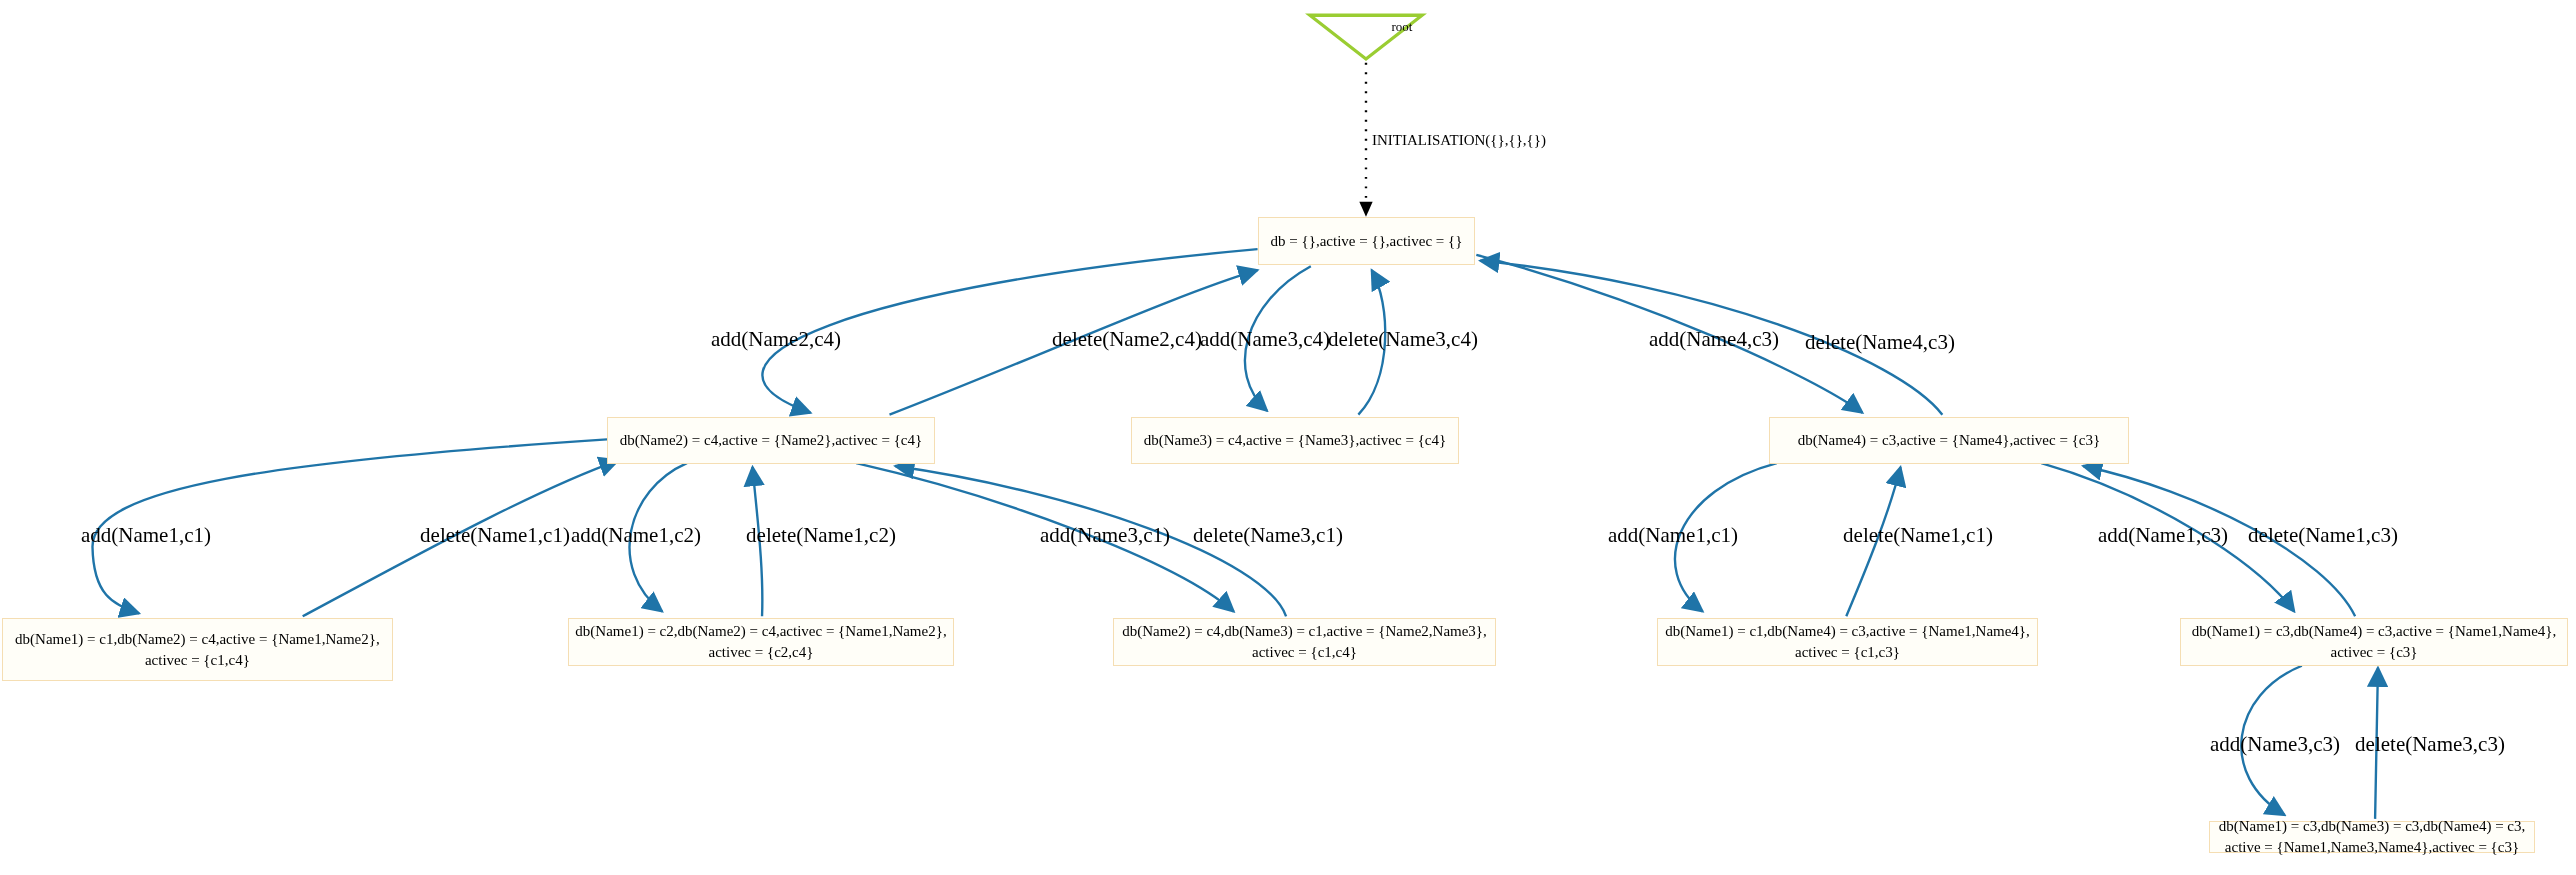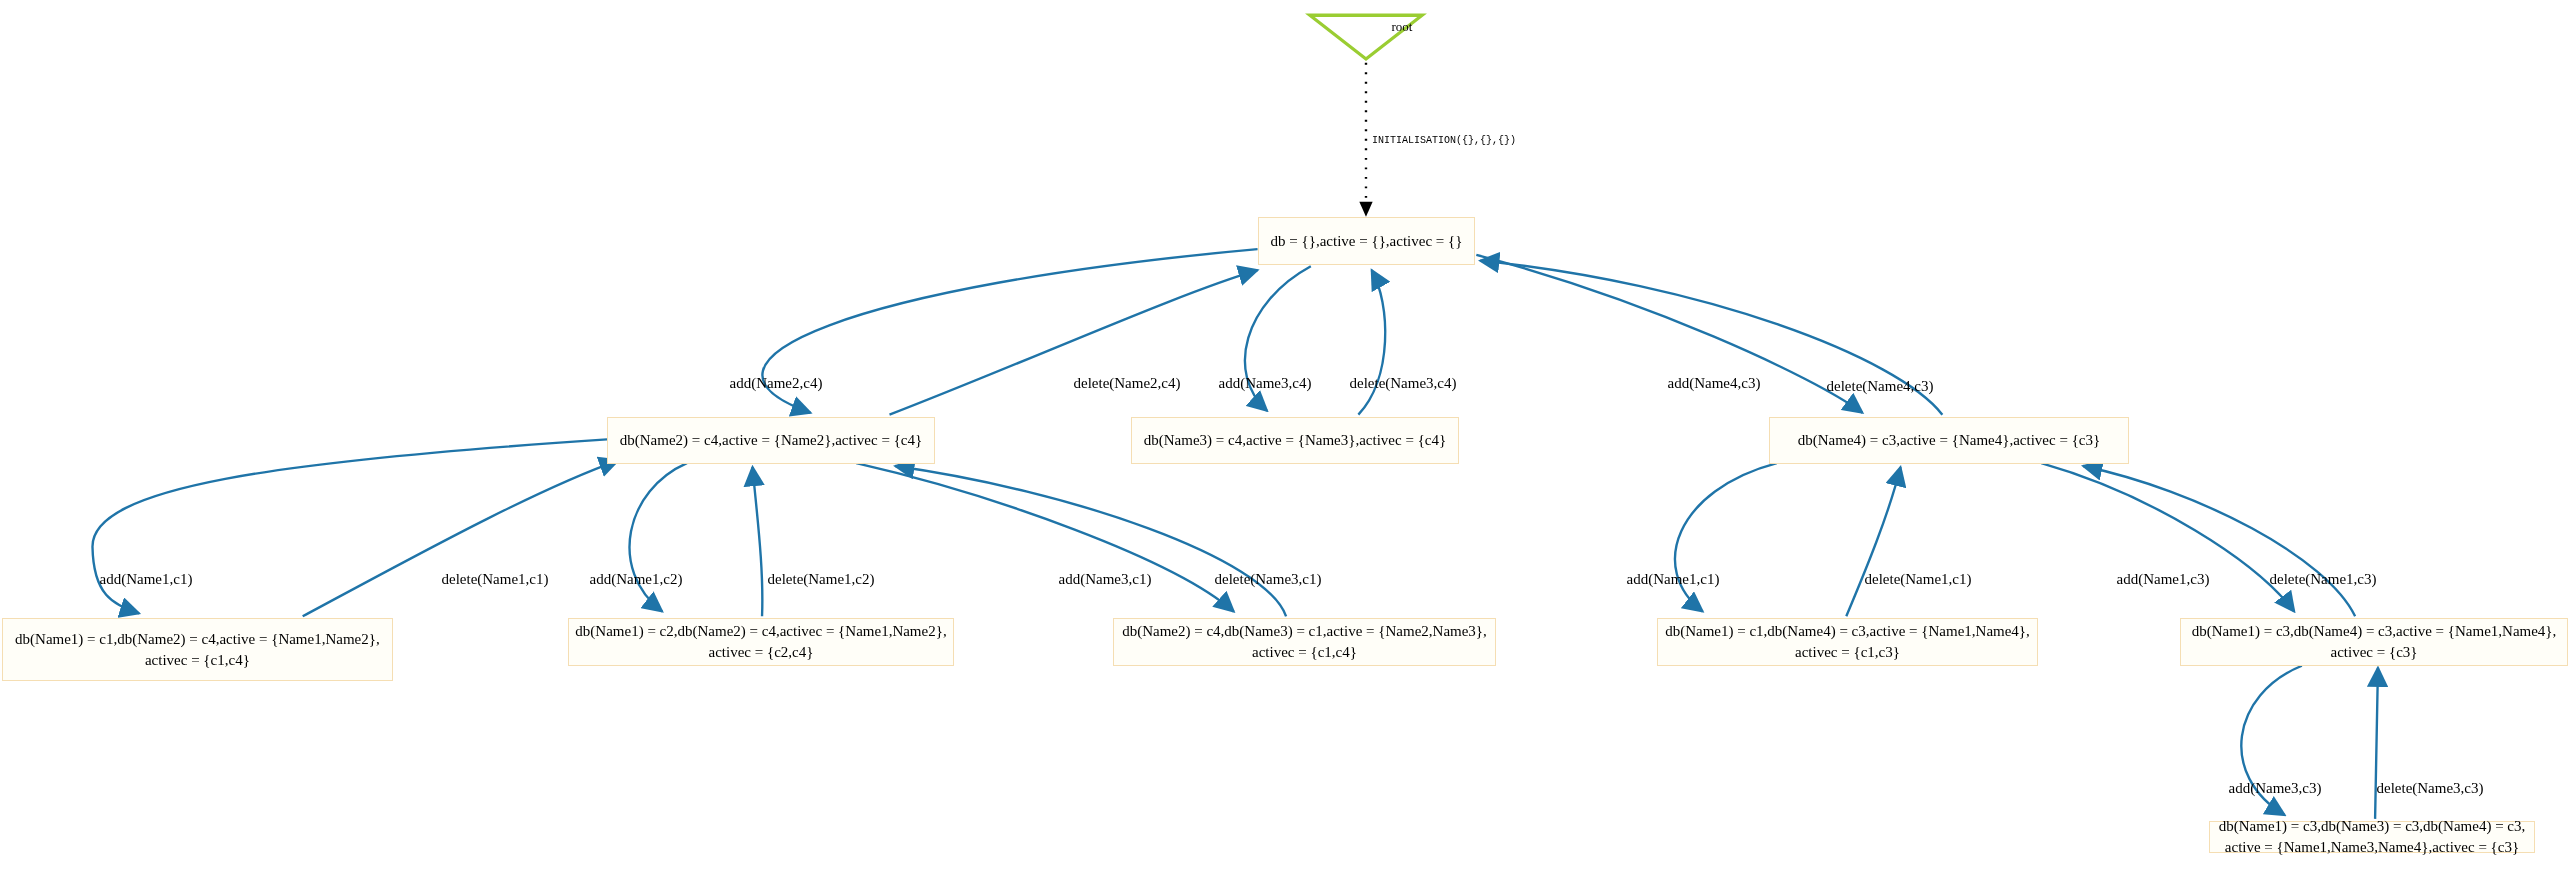--- a/index.html
+++ b/index.html
@@ -19,29 +19,27 @@
     background:#fffef8;
     display:flex;flex-direction:column;
     align-items:center;justify-content:center;
     font-size:15px;line-height:21px;
     text-align:center;
   }
   .node .nl{white-space:nowrap;display:block;}
   .elabel{
     position:absolute;
     transform:translateX(-50%);
-    font-size:15px;line-height:19px;
+    font-size:21px;line-height:19px;
     white-space:nowrap;
-    margin-top:44px;
   }
   .elabel-left{
     position:absolute;
-    font-size:10px;line-height:19px;
+    font-size:15px;line-height:19px;
     white-space:nowrap;
-    font-family:Liberation Mono, monospace;
   }
   #root-label{
     position:absolute;left:1366px;top:19px;
     transform:translateX(-50%);
     font-size:13px;
     margin-left:36px;
   }
 </style>
 </head>
 <body>

